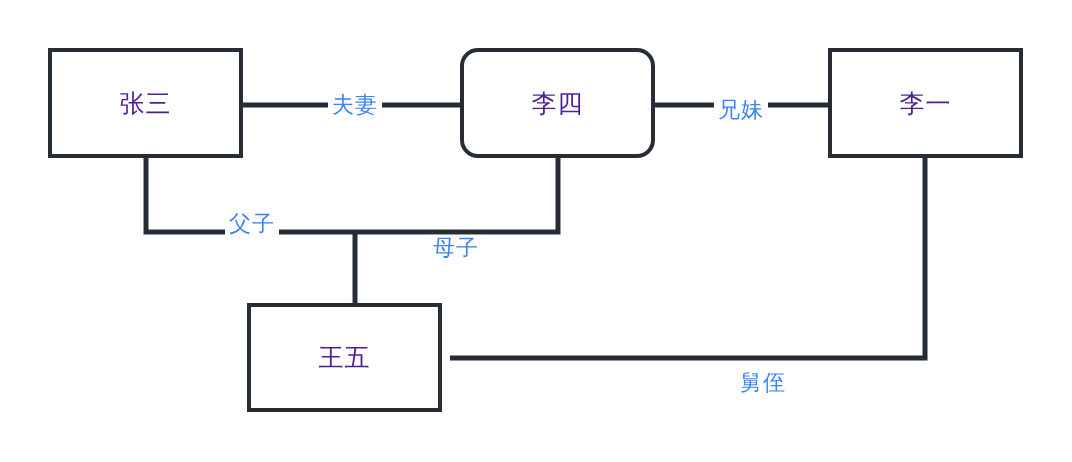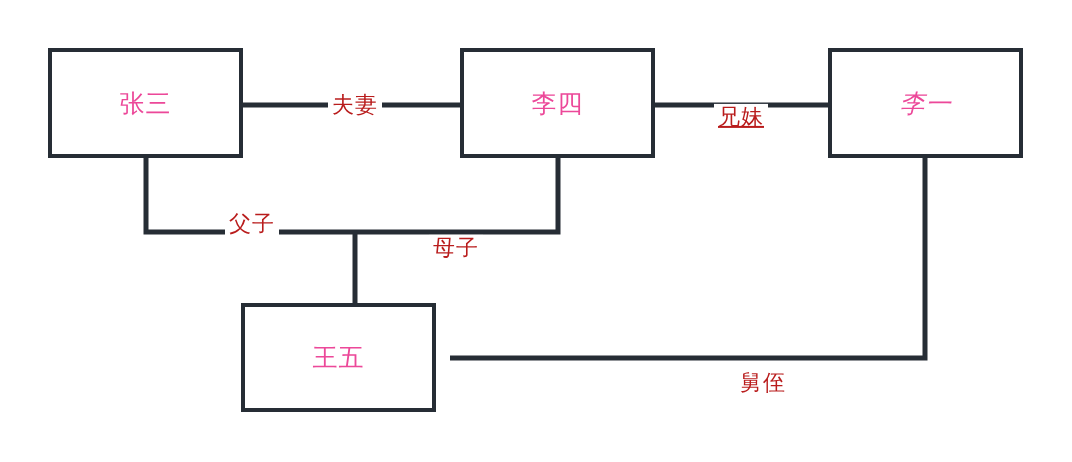--- a/index.html
+++ b/index.html
@@ -33,34 +33,34 @@
     background: #ffffff;
     border: 4px solid #262d35;
     display: flex;
     align-items: center;
     justify-content: center;
   }
   .node-label {
     font-family: "DejaVu Serif", "Liberation Serif", serif;
     font-size: 25px;
     letter-spacing: 1px;
-    color: #ec4899;
+    color: #4c1d95;
     line-height: 1;
     white-space: nowrap;
     user-select: none;
   }
   .edge-label {
     position: absolute;
     transform: translate(-50%, -50%);
     background: #ffffff;
     padding: 1px 4px;
     font-family: "DejaVu Serif", "Liberation Serif", serif;
     font-size: 22px;
     letter-spacing: 1px;
-    color: #b91c1c;
+    color: #3b82f6;
     line-height: 1.1;
     white-space: nowrap;
     user-select: none;
   }
 </style>
 </head>
 <body>
 
 <div id="diagram-root">
 
@@ -72,35 +72,35 @@
       <polyline points="558,158 558,232 355,232"></polyline>
       <polyline points="355,232 355,303"></polyline>
       <polyline points="450,358 925,358 925,158"></polyline>
     </g>
   </svg>
 
   <div class="node-box" style="left:48px; top:48px; width:195px; height:110px;">
     <span class="node-label">张三</span>
   </div>
 
-  <div class="node-box" style="left:460px; top:48px; width:195px; height:110px;">
+  <div class="node-box" style="left:460px; top:48px; width:195px; height:110px;border-radius:18px;">
     <span class="node-label">李四</span>
   </div>
 
-  <div class="node-box" style="left:828px; top:48px; width:195px; height:110px;font-style:italic;">
+  <div class="node-box" style="left:828px; top:48px; width:195px; height:110px;">
     <span class="node-label">李一</span>
   </div>
 
-  <div class="node-box" style="left:241px; top:303px; width:195px; height:109px;">
+  <div class="node-box" style="left:247px; top:303px; width:195px; height:109px;">
     <span class="node-label">王五</span>
   </div>
 
   <div class="edge-label" style="left:355px; top:105px;">夫妻</div>
 
-  <div class="edge-label" style="left:741px; top:117px;text-decoration:underline;">兄妹</div>
+  <div class="edge-label" style="left:741px; top:110px;">兄妹</div>
 
   <div class="edge-label" style="left:252px; top:224px;">父子</div>
 
   <div class="edge-label" style="left:456px; top:248px;">母子</div>
 
   <div class="edge-label" style="left:763px; top:360px;margin-top:23px;">舅侄</div>
 
 </div>
 
 </body></html>

